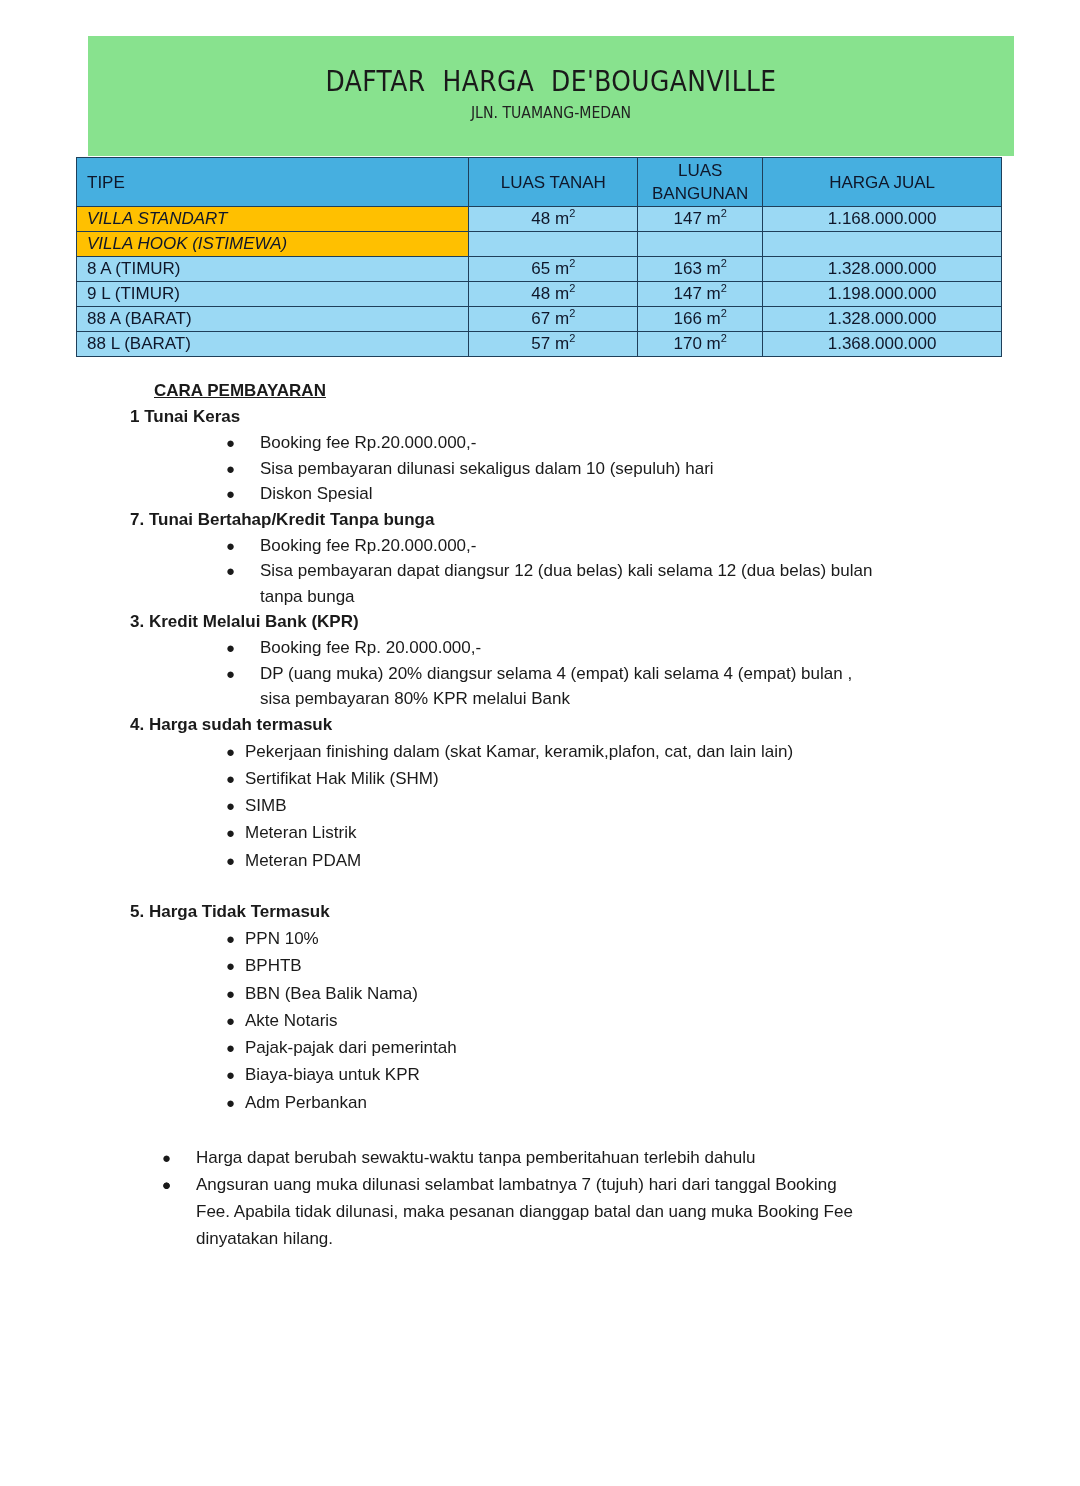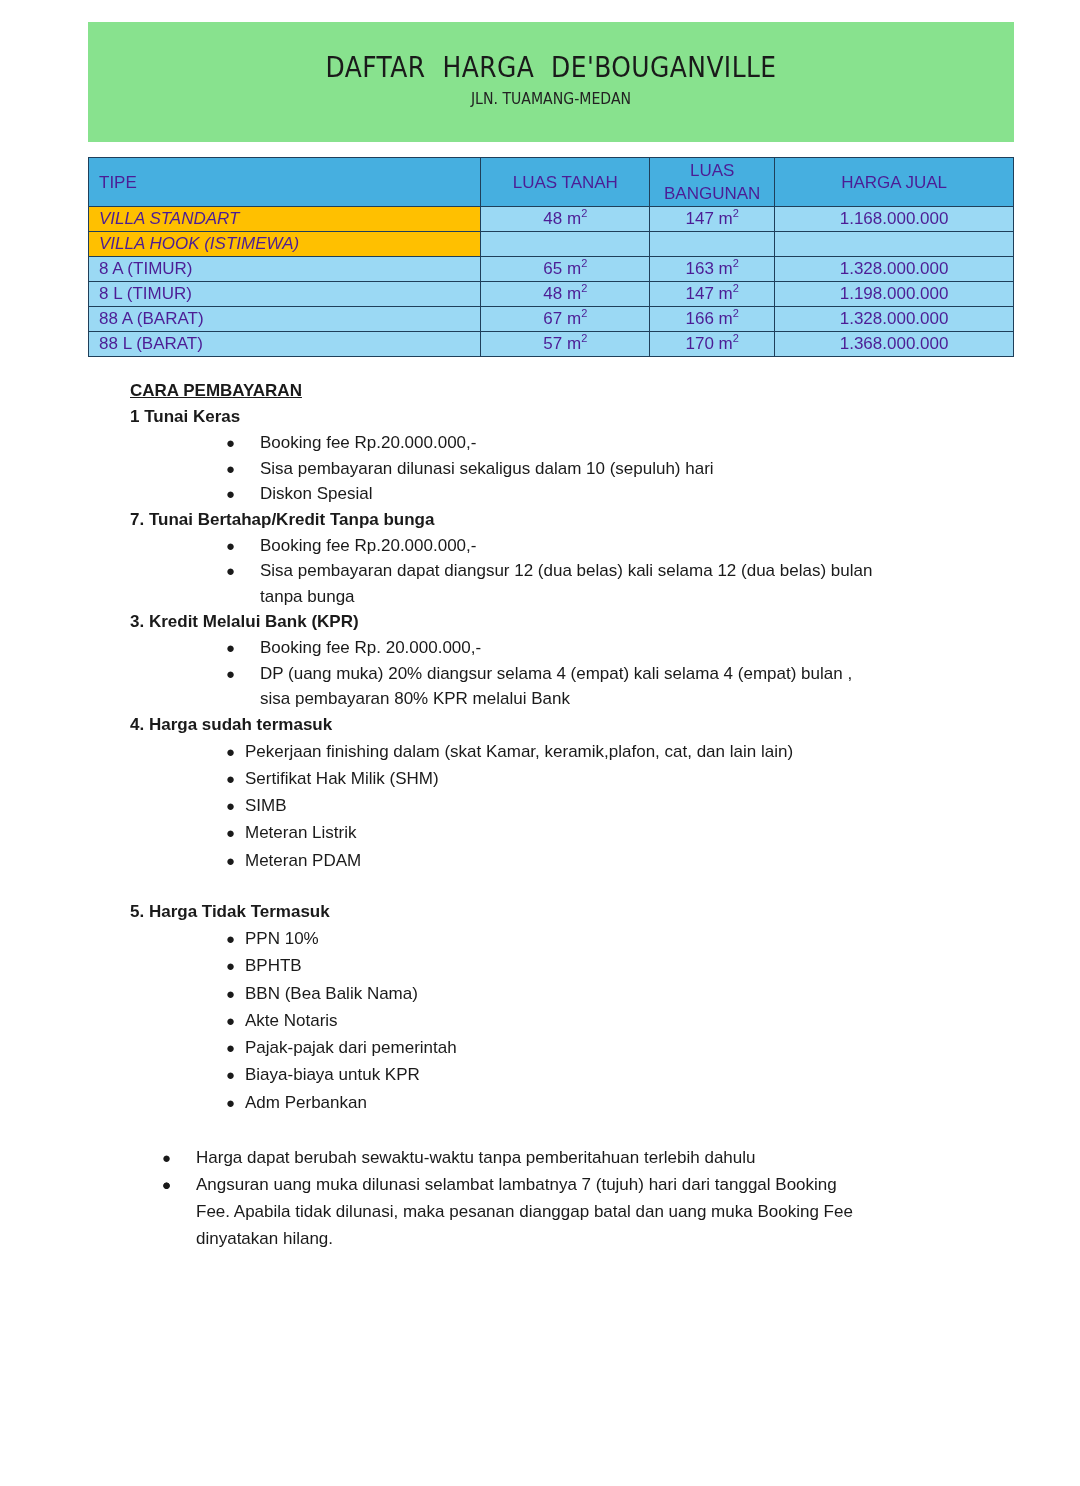--- a/index.html
+++ b/index.html
@@ -1,48 +1,48 @@
 <!DOCTYPE html>
 <html><head>
 <meta charset="utf-8">
 <style>
   html, body { margin: 0; padding: 0; }
   body {
     width: 1080px; height: 1486px; background: #ffffff; position: relative;
     font-family: "Liberation Sans", sans-serif; color: #111; overflow: hidden;
   }
   .header-band {
-    position: absolute; left: 88px; top: 22px; width: 926px; height: 120px;
+    position: absolute; left: 88px; top: 36px; width: 926px; height: 120px;
     background: #88e28e; text-align: center;
   }
   .title {
     position: absolute; left: 0; right: 0; top: 28px;
     font-size: 29px; letter-spacing: 0.5px; color: #1a1a1a; word-spacing: 10px;
     font-family: "DejaVu Sans", sans-serif; font-weight: normal; transform: scaleX(0.86);
   }
   .subtitle {
     position: absolute; left: 0; right: 0; top: 67px;
     font-size: 16px; color: #222; font-family: "DejaVu Sans", sans-serif; transform: scaleX(0.88);
   }
   table.price {
-    position: absolute; left: 88px; top: 157px; width: 926px;
-    border-collapse: collapse; font-size: 17px; color: #4c1d95;
+    position: absolute; left: 76px; top: 157px; width: 926px;
+    border-collapse: collapse; font-size: 17px; color: #0f172a;
   }
   table.price th, table.price td { border: 1.5px solid #1f3f5a; padding: 0 10px; }
   table.price th {
     background: #46afe0; font-weight: normal; height: 48px; line-height: 23px;
   }
   table.price th.tipe { text-align: left; }
   table.price td { background: #9bd9f4; height: 24px; line-height: 24px; text-align: center; }
   table.price td.tipe { text-align: left; }
   table.price tr.villa td.tipe { background: #ffc000; font-style: italic; }
   sup { font-size: 11px; line-height: 0; vertical-align: 7px; }
   .body-text { position: absolute; left: 130px; top: 378px; width: 800px; font-size: 17px; color: #1a1a1a; }
   .h { font-weight: bold; height: 26px; line-height: 26px; }
-  .h.u { text-decoration: underline; }
+  .h.u { text-decoration: underline; margin-left: 24px; }
   ul { list-style: none; margin: 0; padding: 0; }
   li { position: relative; line-height: 25.5px; }
   ul.wide li { padding-left: 130px; }
   ul.wide li .bullet { position: absolute; left: 96px; }
   ul.narrow li { padding-left: 115px; line-height: 27.3px; }
   ul.narrow li .bullet { position: absolute; left: 96px; }
   ul.note li { padding-left: 66px; line-height: 27px; }
   ul.note li .bullet { position: absolute; left: 32px; }
   .bullet { font-size: 15px; }
 </style>
@@ -82,21 +82,21 @@
       <td></td>
       <td></td>
     </tr>
     <tr>
       <td class="tipe">8 A (TIMUR)</td>
       <td><span>65</span> m<sup>2</sup></td>
       <td><span>163</span> m<sup>2</sup></td>
       <td>1.328.000.000</td>
     </tr>
     <tr>
-      <td class="tipe">8 L (TIMUR)</td>
+      <td class="tipe">9 L (TIMUR)</td>
       <td><span>48</span> m<sup>2</sup></td>
       <td><span>147</span> m<sup>2</sup></td>
       <td>1.198.000.000</td>
     </tr>
     <tr>
       <td class="tipe">88 A (BARAT)</td>
       <td><span>67</span> m<sup>2</sup></td>
       <td><span>166</span> m<sup>2</sup></td>
       <td>1.328.000.000</td>
     </tr>

